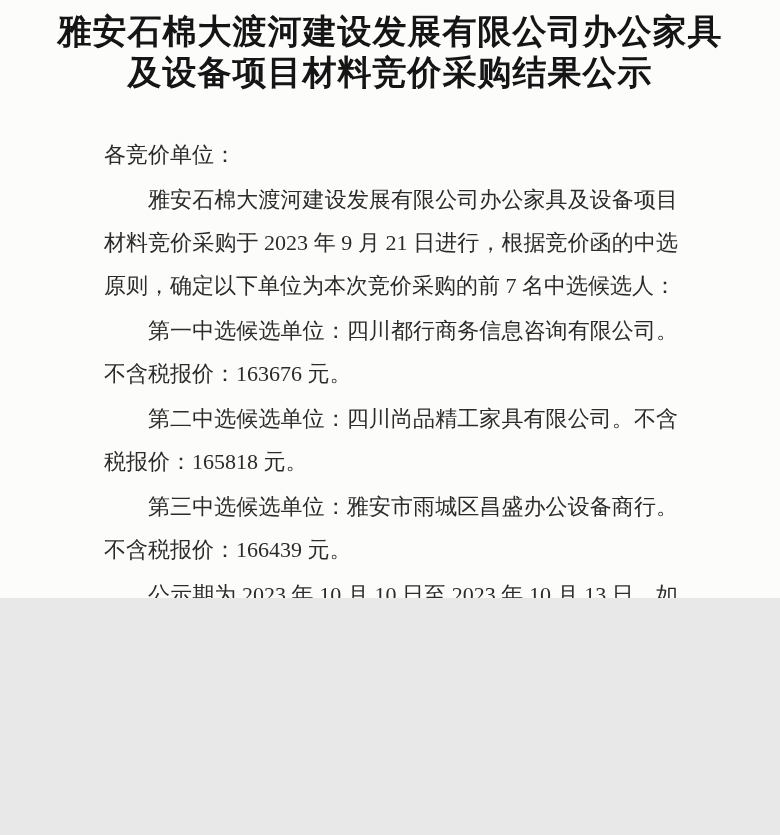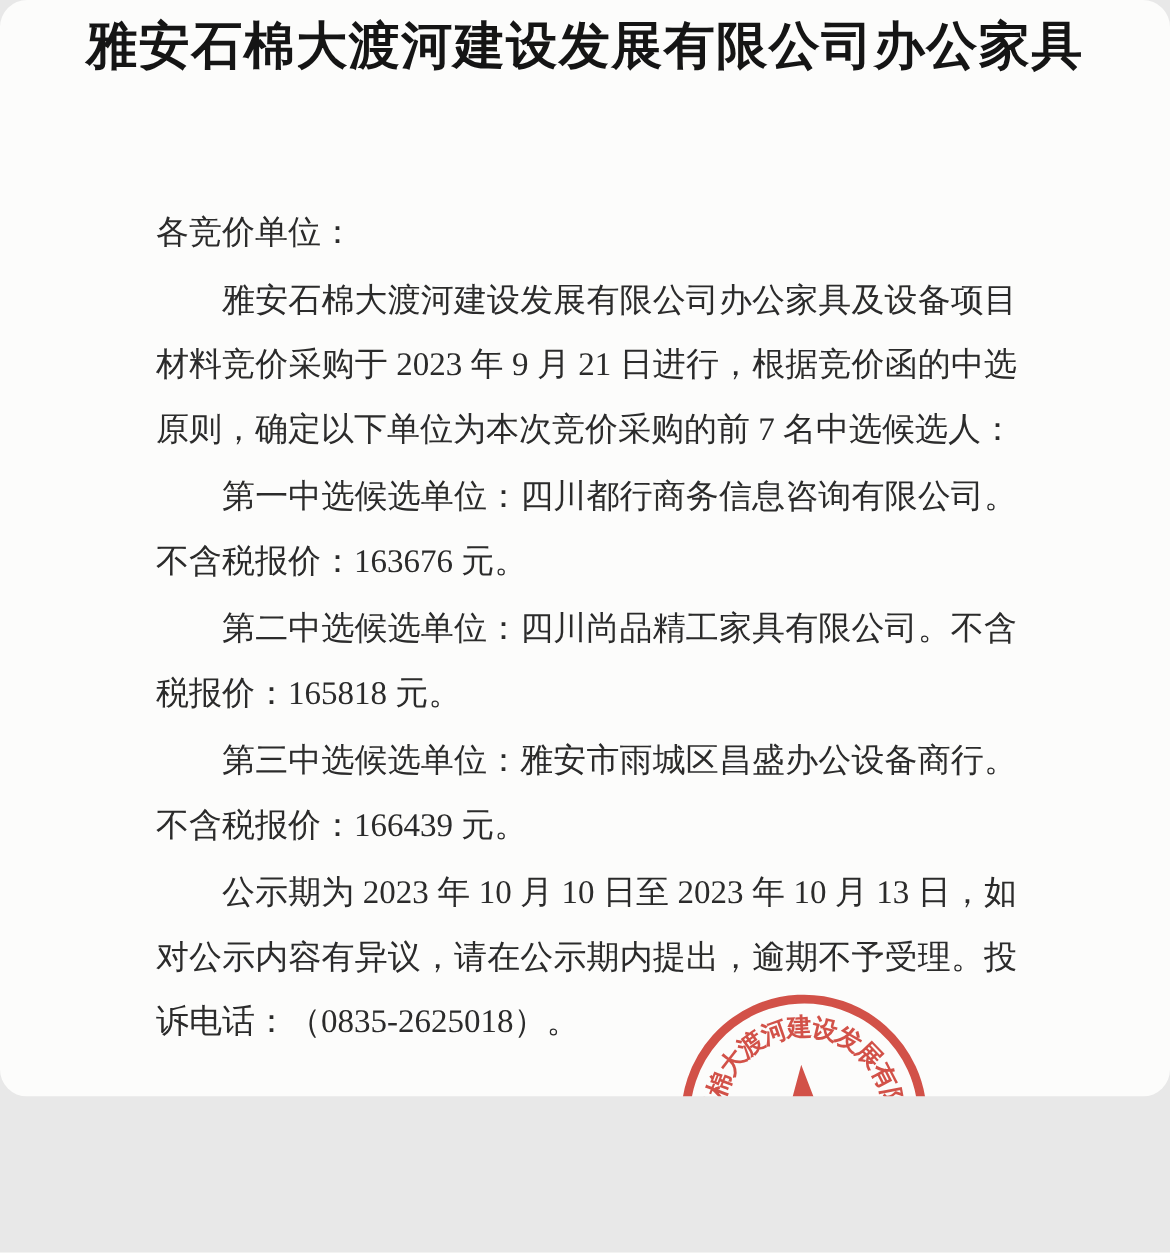--- a/index.html
+++ b/index.html
@@ -1,24 +1,23 @@
 <!DOCTYPE html>
 <html><head>
 <meta charset="utf-8">
 <style>
   html,body{margin:0;padding:0;background:#e8e8e8;}
   .page{
     position:relative;
-    width:780px;height:731px;
+    width:780px;height:598px;
     margin:0 auto;
     background:#fcfcfb;
     overflow:hidden;
     font-family:"Liberation Serif","DejaVu Serif",serif;
     color:#2b2b2b;
-    border-radius:18px;
   }
   .title{
     position:absolute;
     top:11px;left:0;right:0;
     margin:0;
     text-align:center;
     font-family:"Liberation Sans","DejaVu Sans",sans-serif;
     font-weight:700;
     font-size:34px;
     line-height:41px;
@@ -65,20 +64,21 @@
     font-weight:700;
   }
 </style>
 </head>
 <body>
 
 <div class="page">
 
   <h1 class="title">
     <span class="title-line">雅安石棉大渡河建设发展有限公司办公家具</span>
+    <span class="title-line">及设备项目材料竞价采购结果公示</span>
   </h1>
 
   <div class="doc-body">
     <p class="salutation">各竞价单位：</p>
     <p class="para">雅安石棉大渡河建设发展有限公司办公家具及设备项目材料竞价采购于 2023 年 9 月 21 日进行，根据竞价函的中选原则，确定以下单位为本次竞价采购的前 7 名中选候选人：</p>
     <p class="para">第一中选候选单位：四川都行商务信息咨询有限公司。不含税报价：163676 元。</p>
     <p class="para">第二中选候选单位：四川尚品精工家具有限公司。不含税报价：165818 元。</p>
     <p class="para">第三中选候选单位：雅安市雨城区昌盛办公设备商行。不含税报价：166439 元。</p>
     <p class="para">公示期为 2023 年 10 月 10 日至 2023 年 10 月 13 日，如对公示内容有异议，请在公示期内提出，逾期不予受理。投诉电话：（0835-2625018）。</p>
   </div>

